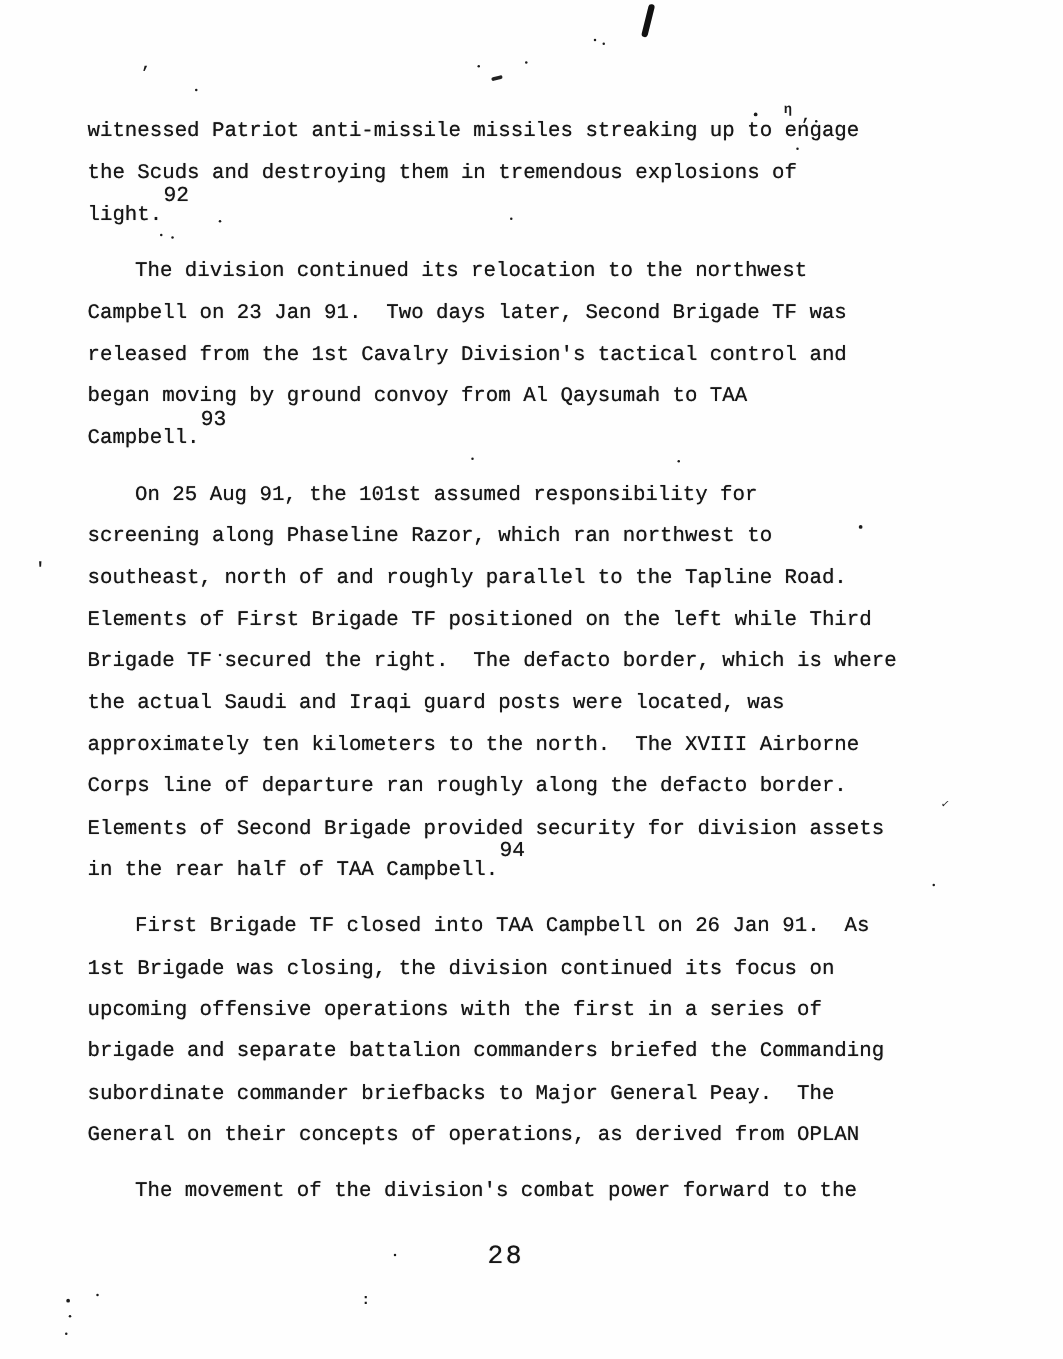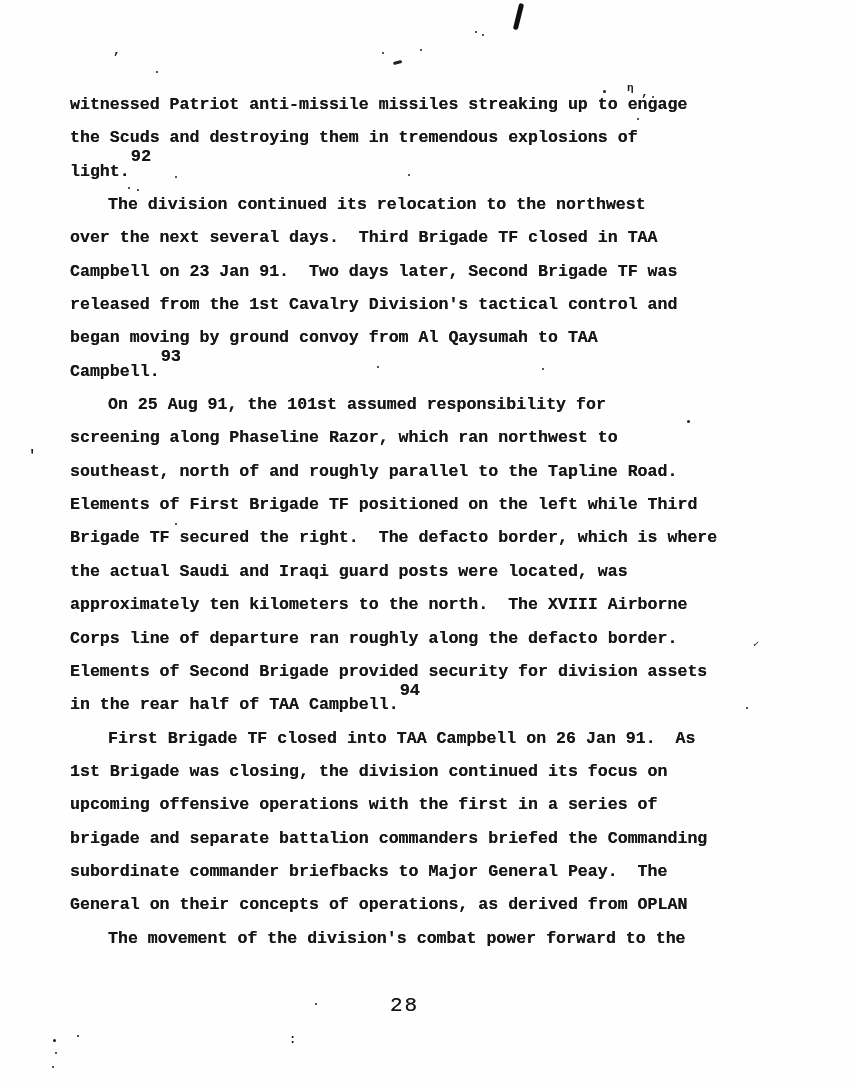--- a/index.html
+++ b/index.html
@@ -5,27 +5,27 @@
   html,body { margin:0; padding:0; background:#ffffff; }
   body {
     width:850px; height:1087px; position:relative; overflow:hidden;
     font-family:"Liberation Mono","DejaVu Sans Mono",monospace;
   }
   .page {
     position:absolute; inset:0; background:#fefefe; color:#141414;
   }
   .text-block {
     position:absolute; left:70px; top:88px; width:730px;
-    font-size:16.6px; font-weight:700; color:#161616;
+    font-size:16.6px; font-weight:400; color:#161616;
     text-shadow:0 0 0.6px rgba(15,15,15,0.75);
   }
   .line {
     height:33.35px; line-height:33.35px; white-space:pre;
   }
-  .line.indent { padding-left:38px; }
+  .line.indent { padding-left:38px;margin-top:12px; }
   .line sup {
     font-size:17px; line-height:0; position:relative; top:-8px; margin-left:1px;
   }
   .page-number {
     position:absolute; left:390px; top:994px;
     font-size:21px; font-weight:400; color:#161616; letter-spacing:2px;
     text-shadow:0 0 0.6px rgba(15,15,15,0.75);
   }
   
   .dot {
@@ -53,21 +53,20 @@
 </head>
 <body>
 
 <div class="page">
 
   <div class="text-block">
       <div class="line"><span>witnessed Patriot anti-missile missiles streaking up to engage</span></div>
       <div class="line"><span>the Scuds and destroying them in tremendous explosions of</span></div>
       <div class="line"><span>light.</span><sup>92</sup></div>
       <div class="line indent"><span>The division continued its relocation to the northwest</span></div>
-      <div class="line"><span>over the next several days.  Third Brigade TF closed in TAA</span></div>
       <div class="line"><span>Campbell on 23 Jan 91.  Two days later, Second Brigade TF was</span></div>
       <div class="line"><span>released from the 1st Cavalry Division's tactical control and</span></div>
       <div class="line"><span>began moving by ground convoy from Al Qaysumah to TAA</span></div>
       <div class="line"><span>Campbell.</span><sup>93</sup></div>
       <div class="line indent"><span>On 25 Aug 91, the 101st assumed responsibility for</span></div>
       <div class="line"><span>screening along Phaseline Razor, which ran northwest to</span></div>
       <div class="line"><span>southeast, north of and roughly parallel to the Tapline Road.</span></div>
       <div class="line"><span>Elements of First Brigade TF positioned on the left while Third</span></div>
       <div class="line"><span>Brigade TF secured the right.  The defacto border, which is where</span></div>
       <div class="line"><span>the actual Saudi and Iraqi guard posts were located, was</span></div>

